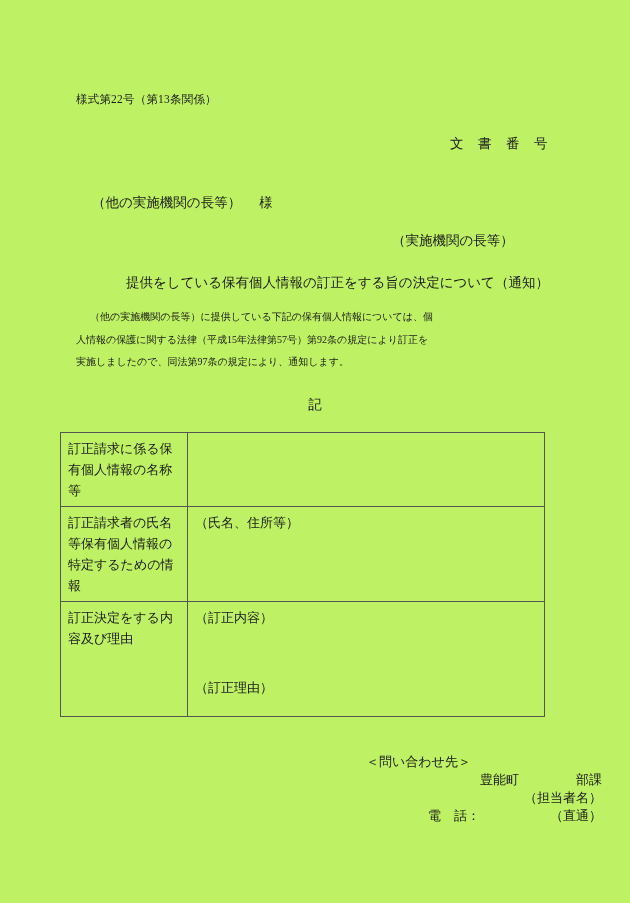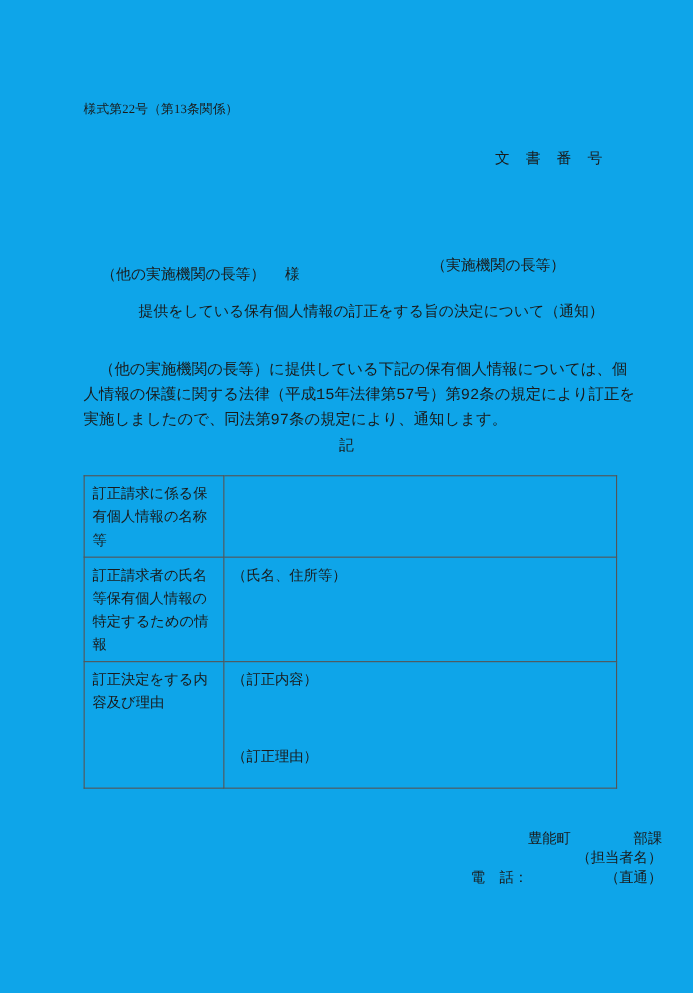--- a/index.html
+++ b/index.html
@@ -11,21 +11,21 @@
     width: 630px;
     height: 903px;
     position: relative;
     font-family: "Liberation Serif", "DejaVu Serif", serif;
     color: #1a1a1a;
     overflow: hidden;
   }
   .page {
     position: absolute;
     inset: 0;
-    background: #0ea5e9;
+    background: #bef264;
   }
 
   
   .form-code {
     position: absolute;
     left: 76px;
     top: 92px;
     font-size: 11.5px;
     letter-spacing: 0.2px;
     white-space: nowrap;
@@ -50,21 +50,20 @@
     padding-left: 38px;
   }
 
   
   .addressee {
     position: absolute;
     left: 92px;
     top: 194px;
     font-size: 13.5px;
     white-space: nowrap;
-    margin-top: 47px;
   }
   .addressee .honorific {
     padding-left: 18px;
   }
 
   
   .sender {
     position: absolute;
     left: 392px;
     top: 232px;
@@ -79,25 +78,24 @@
     top: 274px;
     font-size: 13.5px;
     white-space: nowrap;
     margin-left: 22px;
   }
 
   
   .body-text {
     position: absolute;
     left: 76px;
-    top: 326px;
+    top: 306px;
     width: 478px;
-    font-size: 14px;
+    font-size: 10px;
     line-height: 22.5px;
-    font-family: Liberation Mono, monospace;
   }
   .body-text .line {
     white-space: nowrap;
   }
   .body-text .line.indent {
     text-indent: 14px;
   }
 
   
   .ki-marker {
@@ -105,21 +103,21 @@
     left: 0;
     right: 0;
     top: 396px;
     text-align: center;
     font-size: 13.5px;
   }
 
   
   .form-table {
     position: absolute;
-    left: 76px;
+    left: 60px;
     top: 432px;
     width: 470px;
     border-collapse: collapse;
     table-layout: fixed;
     font-size: 13px;
   }
   .form-table td {
     border: 1px solid #555555;
     vertical-align: top;
     padding: 5px 6px 5px 7px;
@@ -199,20 +197,21 @@
             <div>（訂正内容）</div>
             <div class="spacer"></div>
             <div>（訂正理由）</div>
           </div>
         </td>
       </tr>
     </tbody>
   </table>
 
   <div class="contact">
+    <div>＜問い合わせ先＞</div>
     <div class="row-indent">
       <span class="col-a">豊能町</span><span class="col-b">部</span><span>課</span>
     </div>
     <div class="row-indent">（担当者名）</div>
     <div class="row-indent">
       <span class="col-a">電　話：</span><span class="col-b"></span><span>（直通）</span>
     </div>
   </div>
 
 </div>

